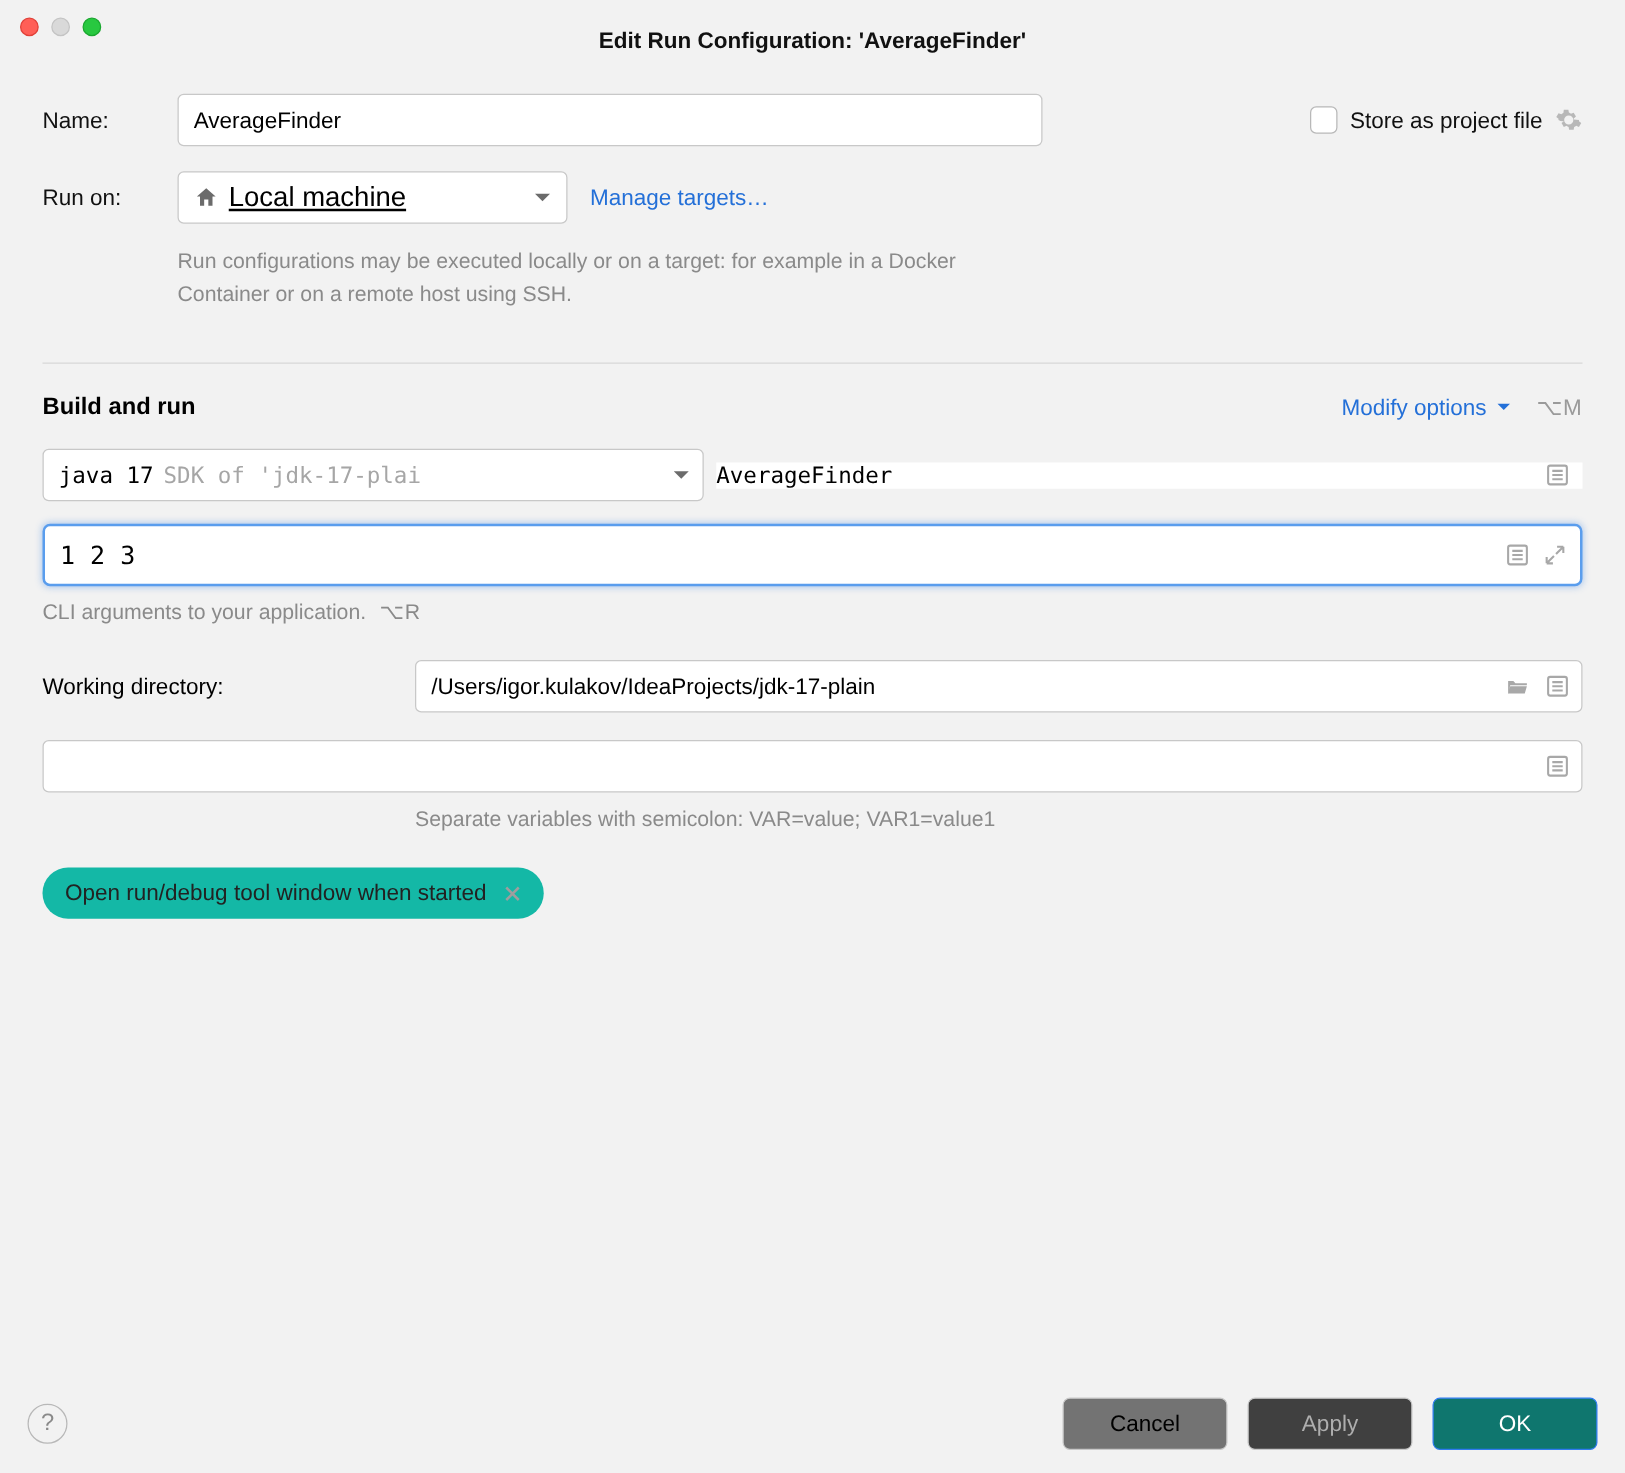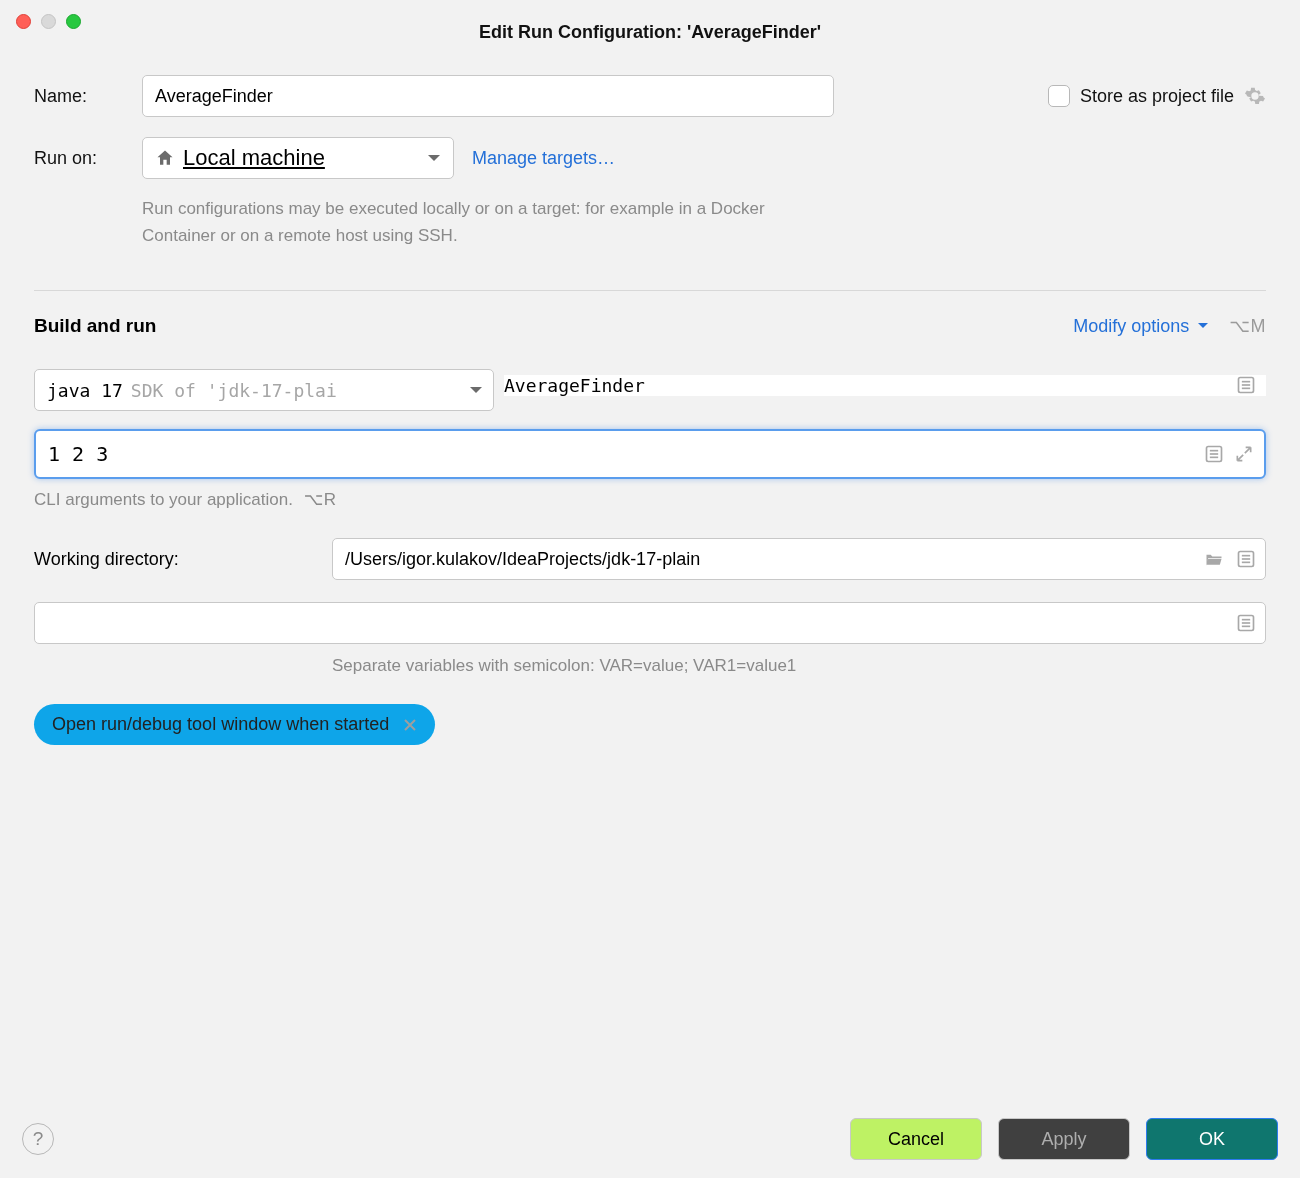--- a/index.html
+++ b/index.html
@@ -51,23 +51,22 @@
   .runon-hint { margin-left: 108px; margin-top: -4px; margin-bottom: 35px; max-width: 700px; }
   .divider { height: 1px; background: #d8d8d8; margin: 6px 0 24px 0; }
   .section-header { display: flex; align-items: center; margin-bottom: 22px; }
   .section-title { font-size: 19px; font-weight: 700; }
   .modify { margin-left: auto; display: flex; align-items: center; gap: 8px; }
   .modify .mlink { color: #2470d8; font-size: 18px; }
   .modify .chev { width: 12px; height: 8px; fill: #2470d8; }
   .shortcut { color: #9a9a9a; font-size: 18px; margin-left: 12px; letter-spacing: 0.5px; }
   .buildrow { display: flex; gap: 10px; margin-bottom: 18px; }
   .combo {
-    display: flex; align-items: center; width: 460px; position: relative;
+    display: flex; align-items: center; width: 529px; position: relative;
     font-family: ui-monospace, "SF Mono", Menlo, monospace;
-    margin-top: 10px;
   }
   .combo .c1 { color: #000; }
   .combo .c2 { color: #a6a6a6; margin-left: 8px; white-space: nowrap; overflow: hidden; }
   .combo .caret { position: absolute; right: 10px; width: 14px; height: 10px; fill: #6b6b6b; }
   .mainclass { flex: 1; font-family: ui-monospace, "SF Mono", Menlo, monospace; position: relative; display: flex; align-items: center; }
   .mainclass input { border: none; outline: none; font-size: 18px; width: 100%; font-family: inherit; }
   .icon-right { position: absolute; right: 10px; display: flex; gap: 10px; align-items: center; }
   .small-icon { width: 20px; height: 20px; fill: #a8a8a8; }
   .args-wrap {
     border: 2px solid #5a9ded; border-radius: 6px; box-shadow: 0 0 6px rgba(70,140,230,0.45);
@@ -82,36 +81,36 @@
   .args-hint { color: #8a8a8a; font-size: 17px; margin-bottom: 28px; }
   .args-hint .sc { margin-left: 6px; letter-spacing: 0.5px; }
   .field-row { display: flex; align-items: center; margin-bottom: 22px; }
   .field-row .flabel { width: 298px; font-size: 18px; }
   .field-row .fbox { flex: 1; position: relative; }
   .field-row .fbox input.field { width: 100%; }
   .fbox .icon-right2 { position: absolute; right: 10px; top: 50%; transform: translateY(-50%); display: flex; gap: 12px; }
   .envhint { margin-left: 298px; color: #8a8a8a; font-size: 17px; margin-top: -10px; margin-bottom: 28px; }
   .chip {
     display: inline-flex; align-items: center; gap: 14px;
-    background: #0ea5e9; border-radius: 22px; padding: 10px 18px;
+    background: #14b8a6; border-radius: 22px; padding: 10px 18px;
     font-size: 18px; color: #222;
   }
   .chip .x { width: 14px; height: 14px; color: #9e9e9e; }
   .footer {
     margin-top: auto; padding: 18px 22px; display: flex; align-items: center;
   }
   .help {
     width: 32px; height: 32px; border-radius: 50%; border: 1.5px solid #b8b8b8;
     display: flex; align-items: center; justify-content: center; color: #8a8a8a;
     font-size: 19px; cursor: pointer;
   }
   .buttons { margin-left: auto; display: flex; gap: 16px; }
   .btn {
     height: 42px; min-width: 132px; border-radius: 6px; font-size: 18px;
-    border: 1px solid #c8c8c8; background: #bef264; cursor: pointer;
+    border: 1px solid #c8c8c8; background: #737373; cursor: pointer;
     padding: 0 24px;
   }
   .btn.disabled { color: #aeaeae; background: #404040; }
   .btn.primary { background: #0f766e; color: #fff; border-color: #2d7bf0; font-weight: 500; }
 </style>
 </head>
 <body>
 
 <div class="window">
 

